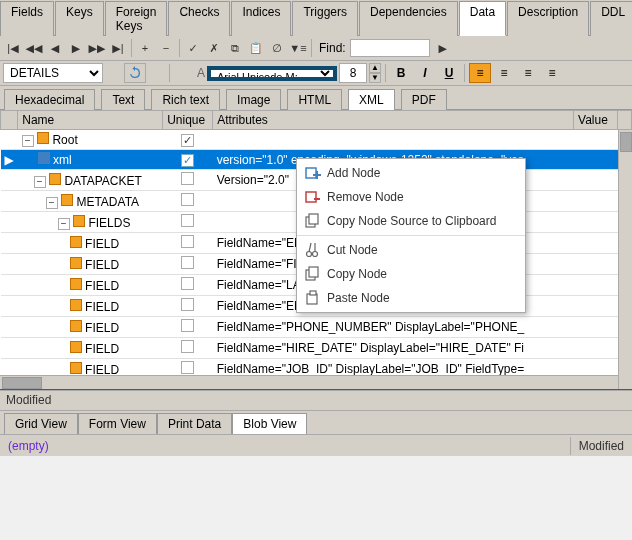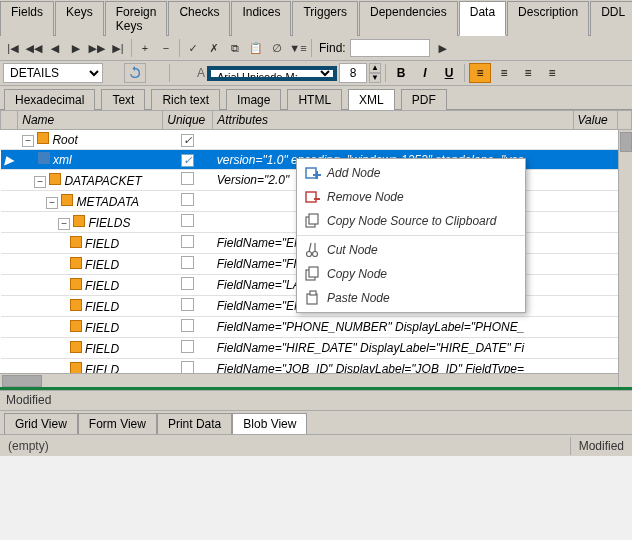--- a/index.html
+++ b/index.html
@@ -130,21 +130,21 @@
       border-bottom: none;
       background: #d4d0c8;
       cursor: pointer;
       font-size: 12px;
       margin-right: 0;
     }
     .bottom-tab.active { background: #fff; }
 
     
     .bottom-status { display: flex; background: #d4d0c8; border-top: 1px solid #aaa; height: 22px; align-items: center; }
-    .bottom-status-left { padding: 2px 8px; font-size: 12px; color: #404040; flex: 1; }
+    .bottom-status-left { padding: 2px 8px; font-size: 12px; color: #6d28d9; flex: 1; }
     .bottom-status-right { padding: 2px 8px; font-size: 12px; color: #333; border-left: 1px solid #aaa; }
 
     
     .orange-sq { width: 12px; height: 12px; background: #f4a020; border: 1px solid #c07000; display: inline-block; }
     .blue-sq { width: 12px; height: 12px; background: #4080c0; display: inline-block; }
   </style>
 </head>
 <body>
 
 <div class="top-tabs">
@@ -221,21 +221,21 @@
 <div class="sub-tabs">
   <div class="sub-tab">Hexadecimal</div>
   <div class="sub-tab">Text</div>
   <div class="sub-tab">Rich text</div>
   <div class="sub-tab">Image</div>
   <div class="sub-tab">HTML</div>
   <div class="sub-tab active">XML</div>
   <div class="sub-tab">PDF</div>
 </div>
 
-<div style="position:relative; background:#fff; flex:1; overflow:hidden; height: 280px; border-bottom: 3px solid #15803d; font-style: italic;">
+<div style="position:relative; background:#fff; flex:1; overflow:hidden; height: 280px; border-bottom: 1px solid #15803d;">
 
   <table class="tree-table" style="width:100%;">
     <thead>
       <tr>
         <th style="width:14px;"></th>
         <th>Name</th>
         <th style="width:50px;">Unique</th>
         <th>Attributes</th>
         <th>Value</th>
         <th style="width:14px;"></th>

